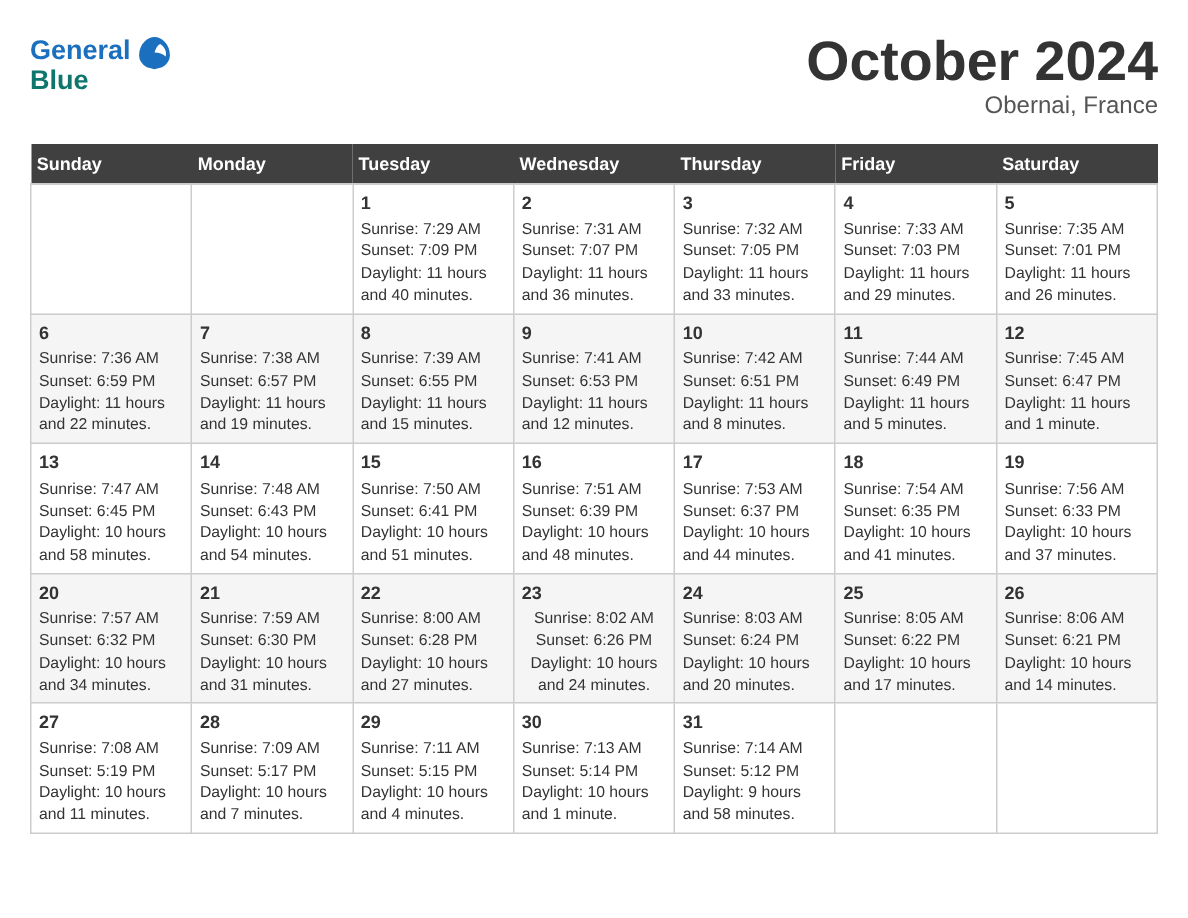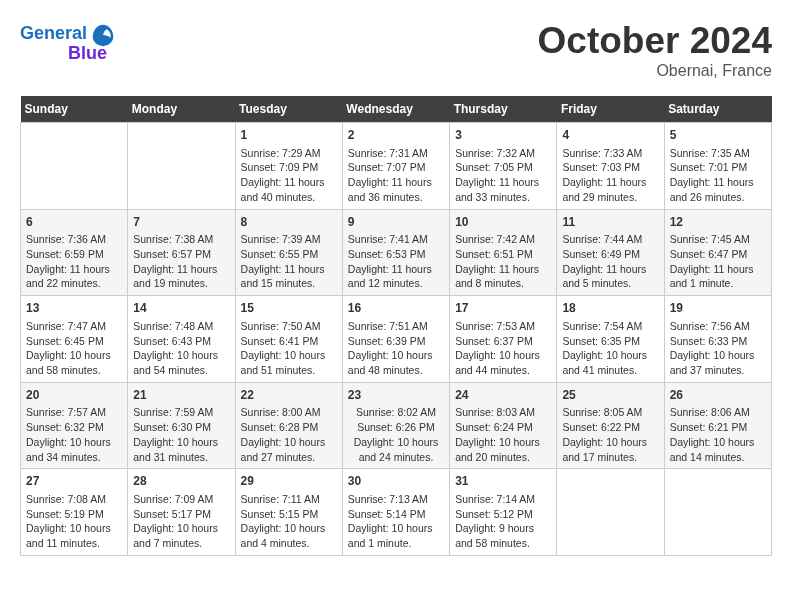--- a/index.html
+++ b/index.html
@@ -93,21 +93,21 @@
       <div>
         <div style="display:flex;align-items:center;">
           <span class="logo-text">
             <span>General</span>
           </span>
           <svg class="logo-icon" viewBox="0 0 30 30">
             <path d="M15 5 C20 5 26 10 26 18 C26 22 23 26 19 27 L15 28 L11 27 C7 26 4 22 4 18 C4 10 10 5 15 5Z" fill="#1a6fbf"></path>
             <path d="M19 10 C22 12 24 15 23 19 C21 17 18 16 15 16 C16 13 17 11 19 10Z" fill="#fff"></path>
           </svg>
         </div>
-        <div class="logo-text" style="color:#6d28d9;margin-top:-4px;margin-left:48px;">Blue</div>
+        <div class="logo-text" style="color:#0f766e;margin-top:-4px;">Blue</div>
       </div>
     </div>
     <div class="title-block">
       <div class="month-title">October 2024</div>
       <div class="location">Obernai, France</div>
     </div>
   </div>
 
   <table>
     <thead>

